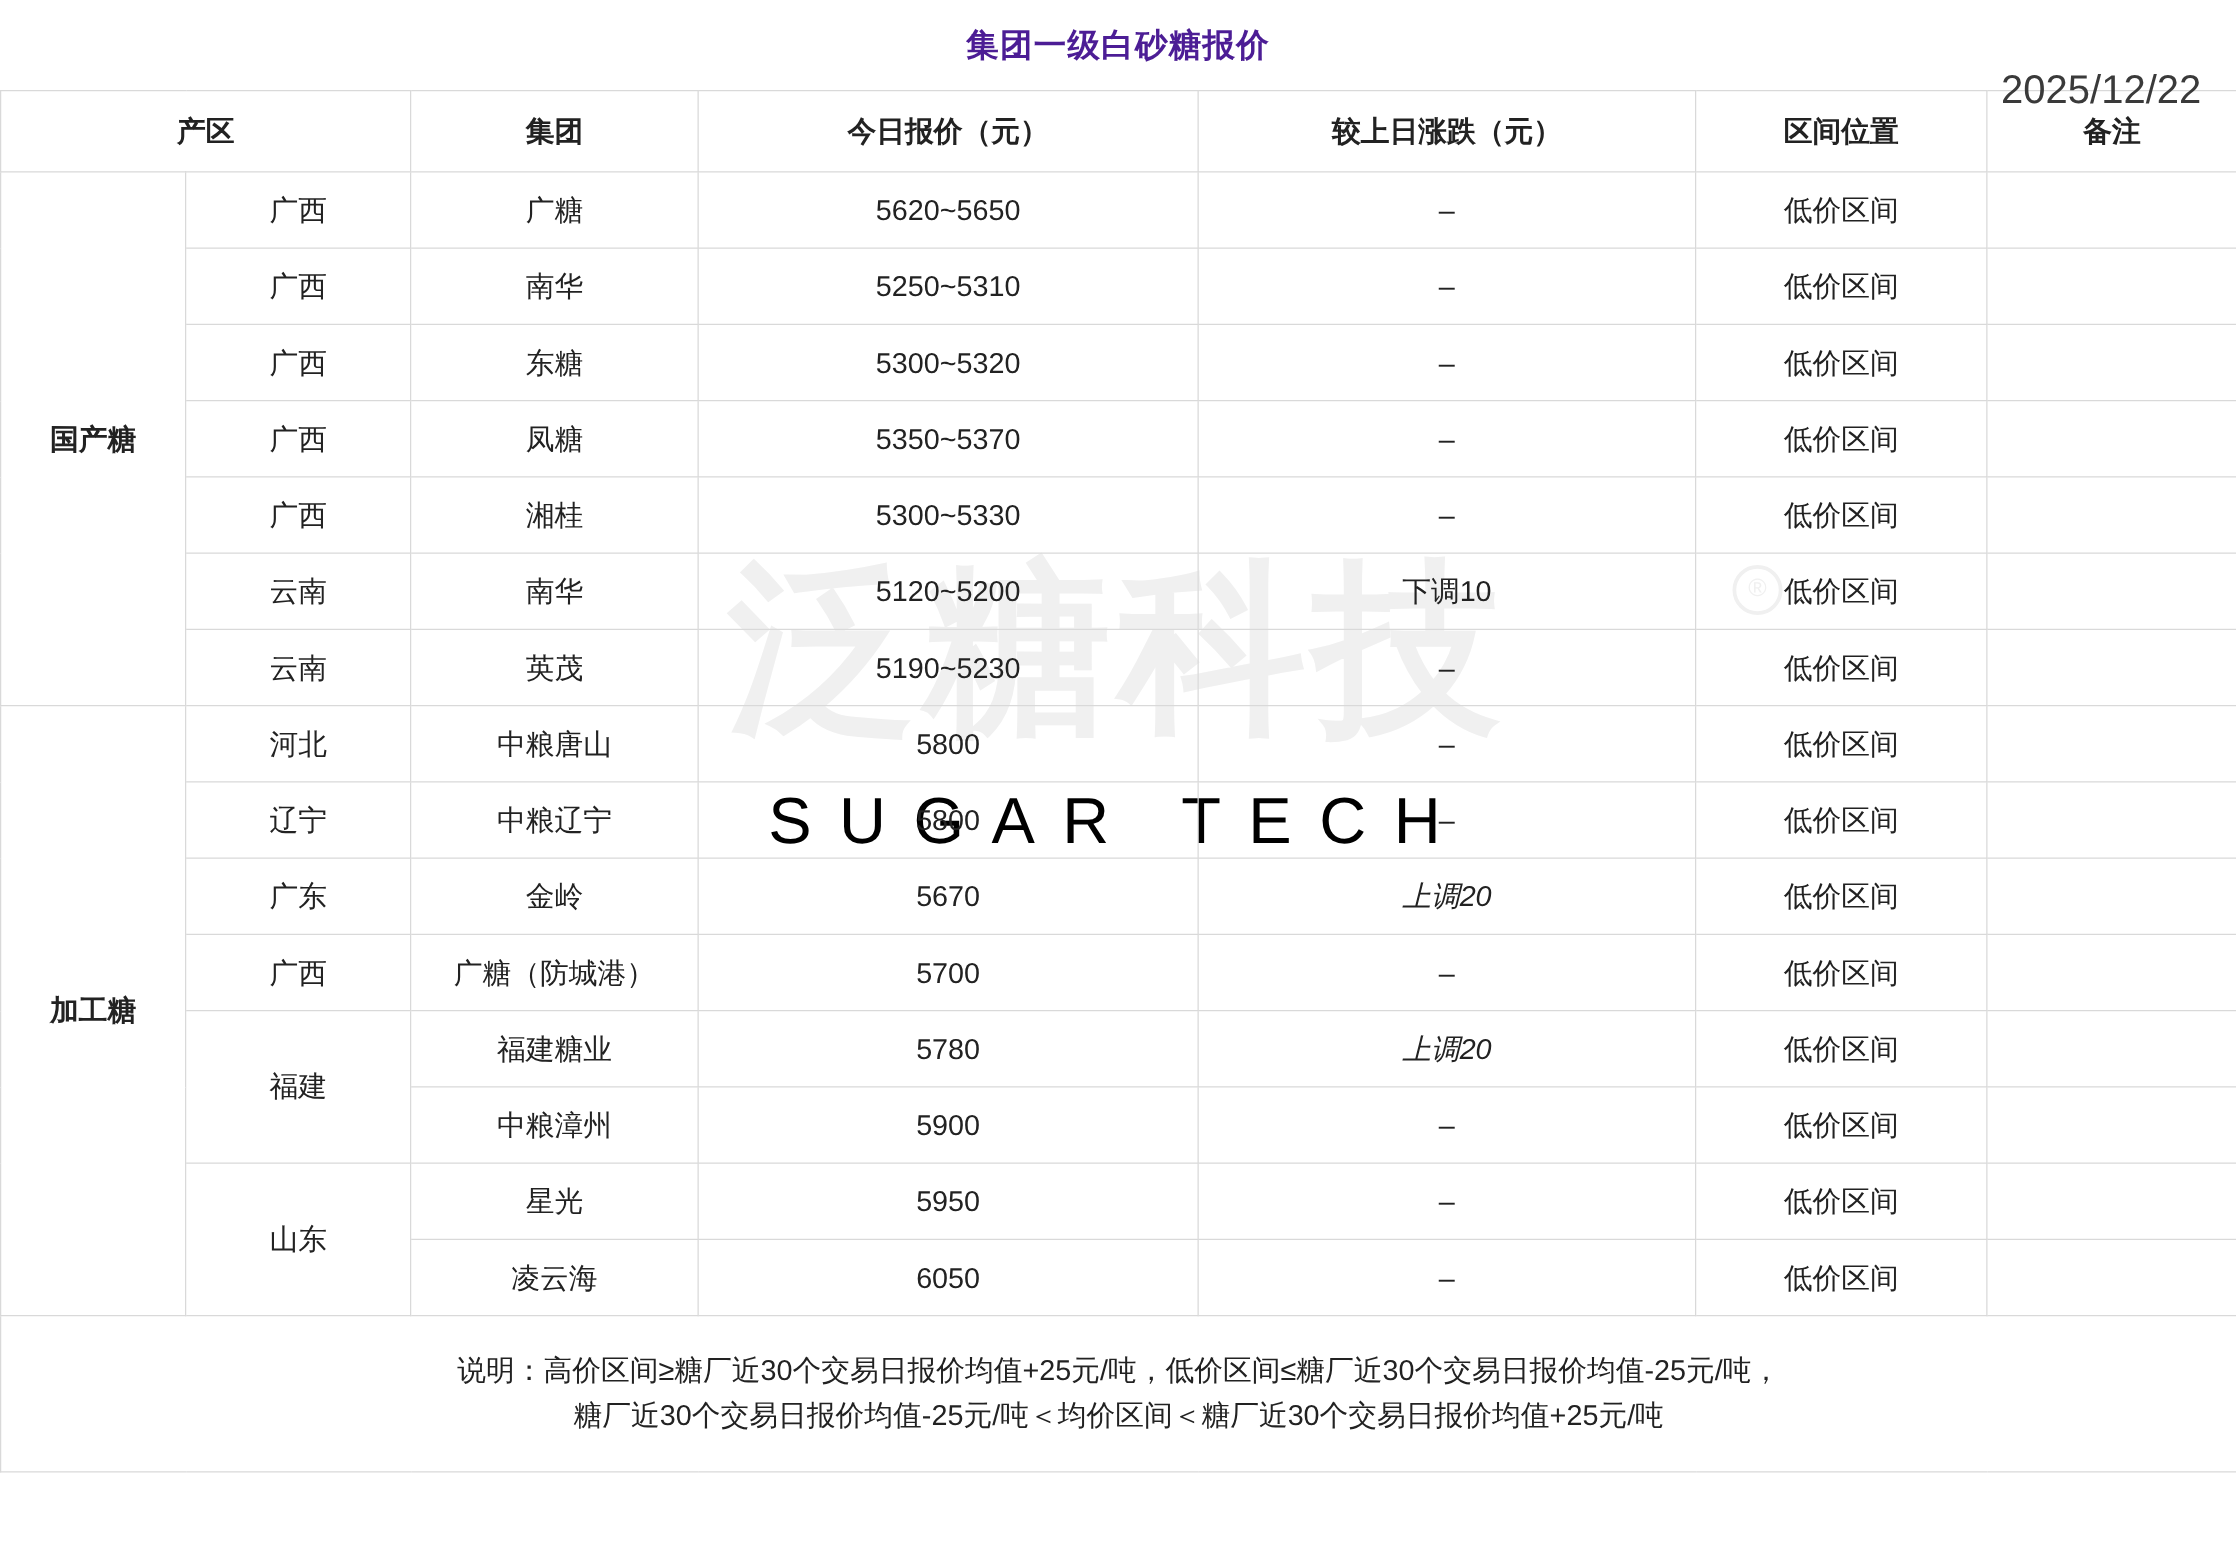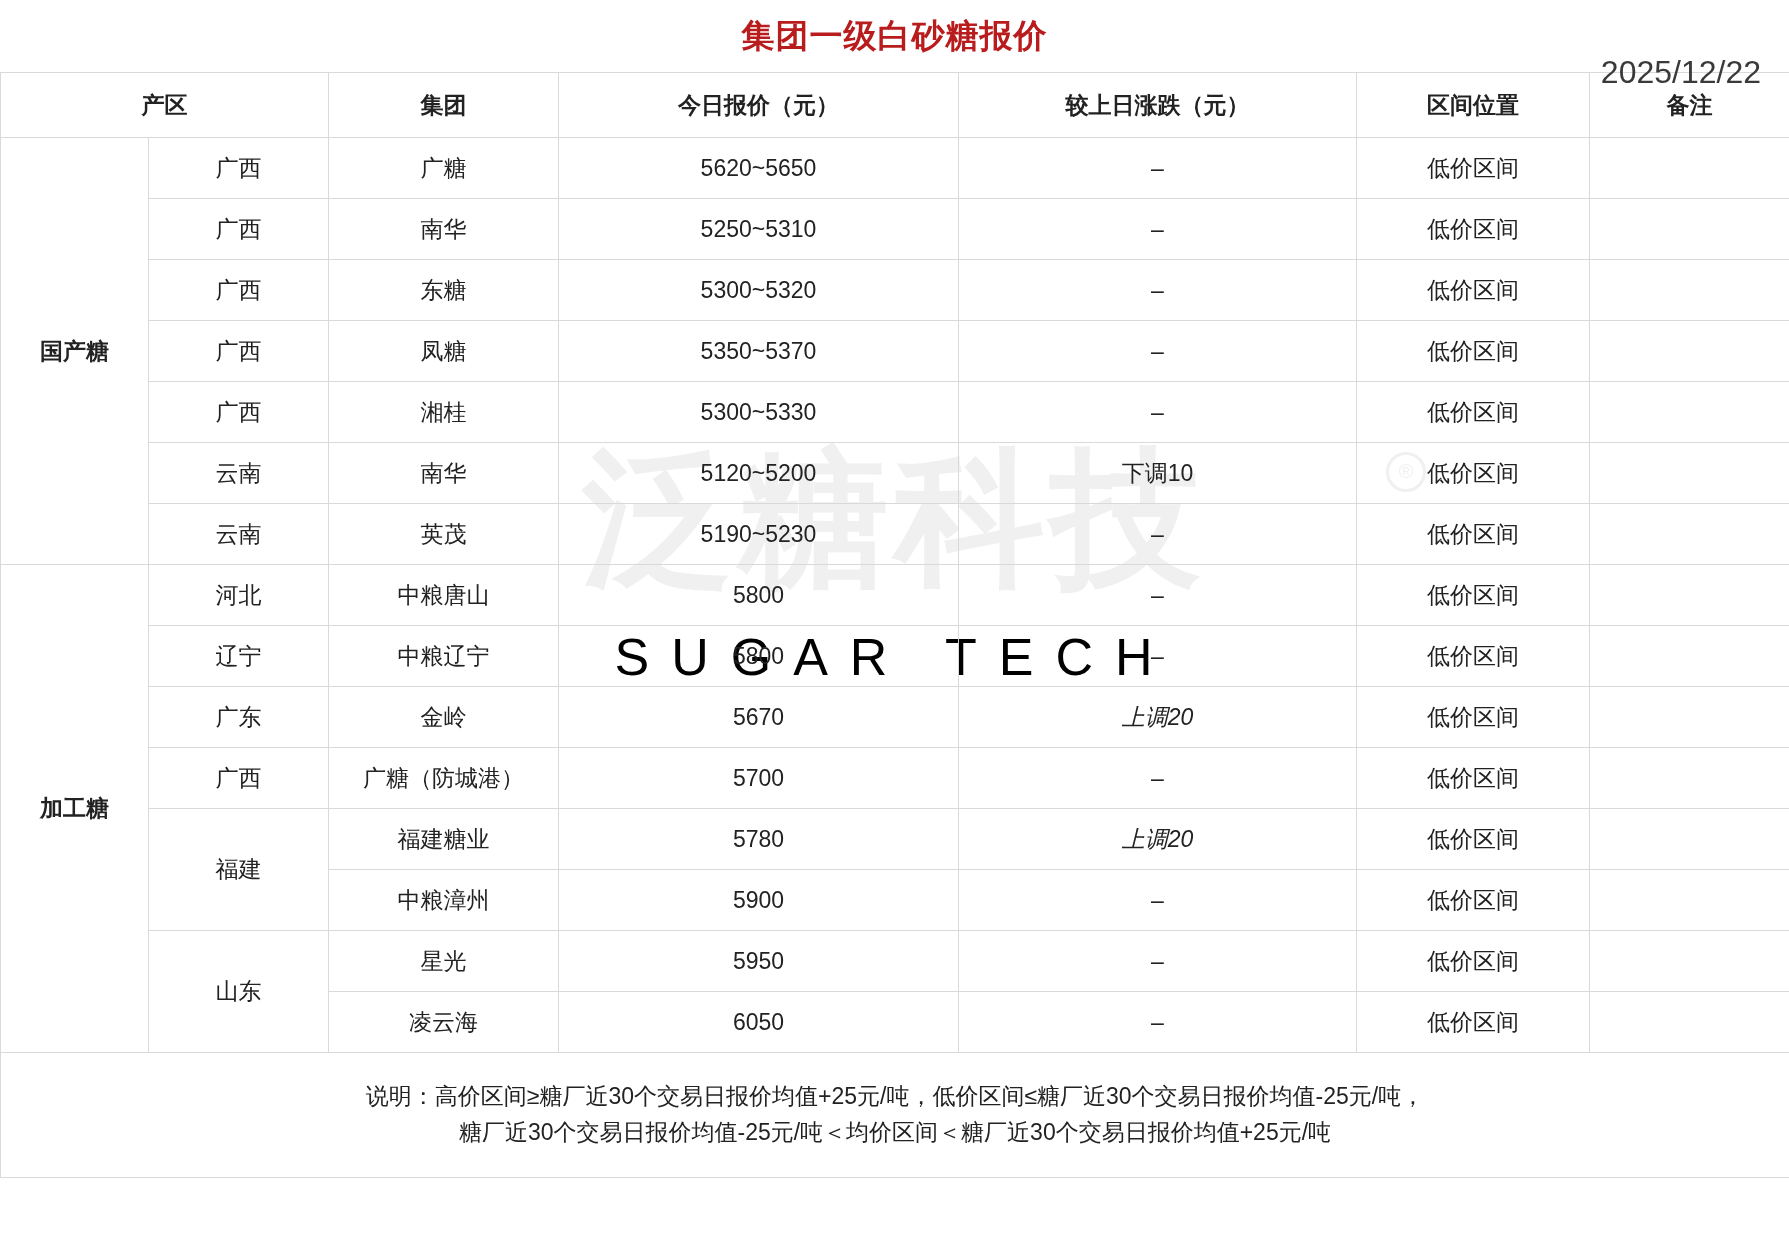--- a/index.html
+++ b/index.html
@@ -68,23 +68,23 @@
   
   .titlebar {
     position: relative;
     height: 72px;
     display: flex;
     align-items: center;
     justify-content: center;
     z-index: 2;
   }
   .doc-title {
-    font-size: 33px;
+    font-size: 26px;
     font-weight: bold;
-    color: #b91c1c;
+    color: #4c1d95;
     letter-spacing: 1px;
   }
   .doc-date {
     position: absolute;
     right: 28px;
     top: 50%;
     transform: translateY(-50%);
     font-size: 32px;
     color: #3a3a3a;
     margin-top: 36px;

